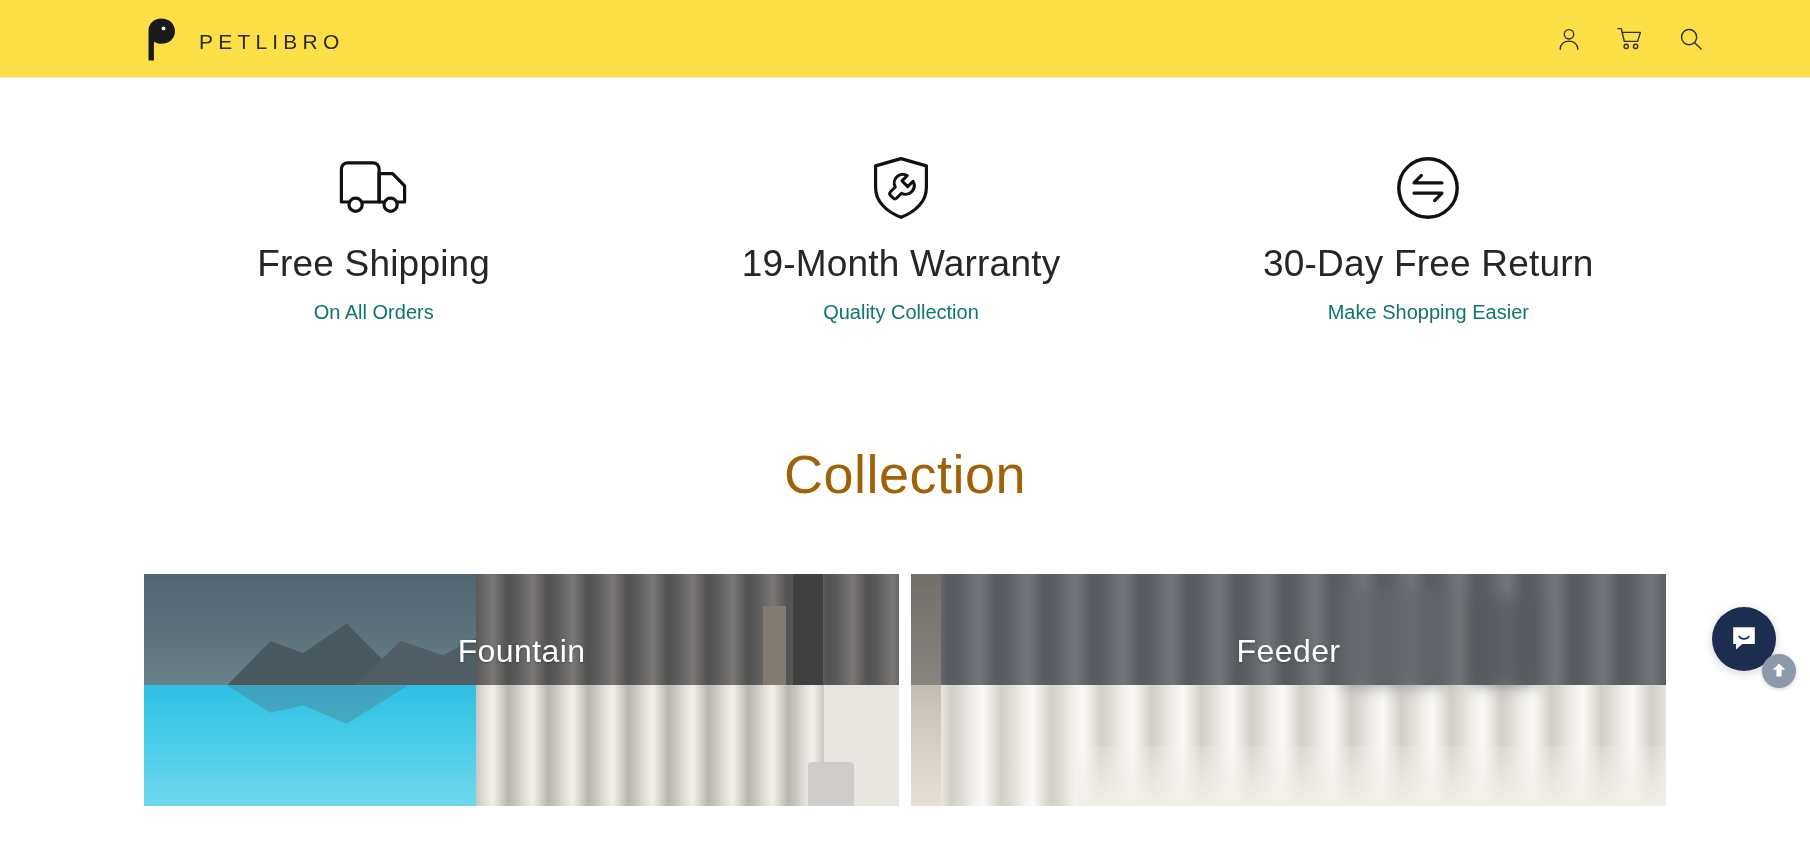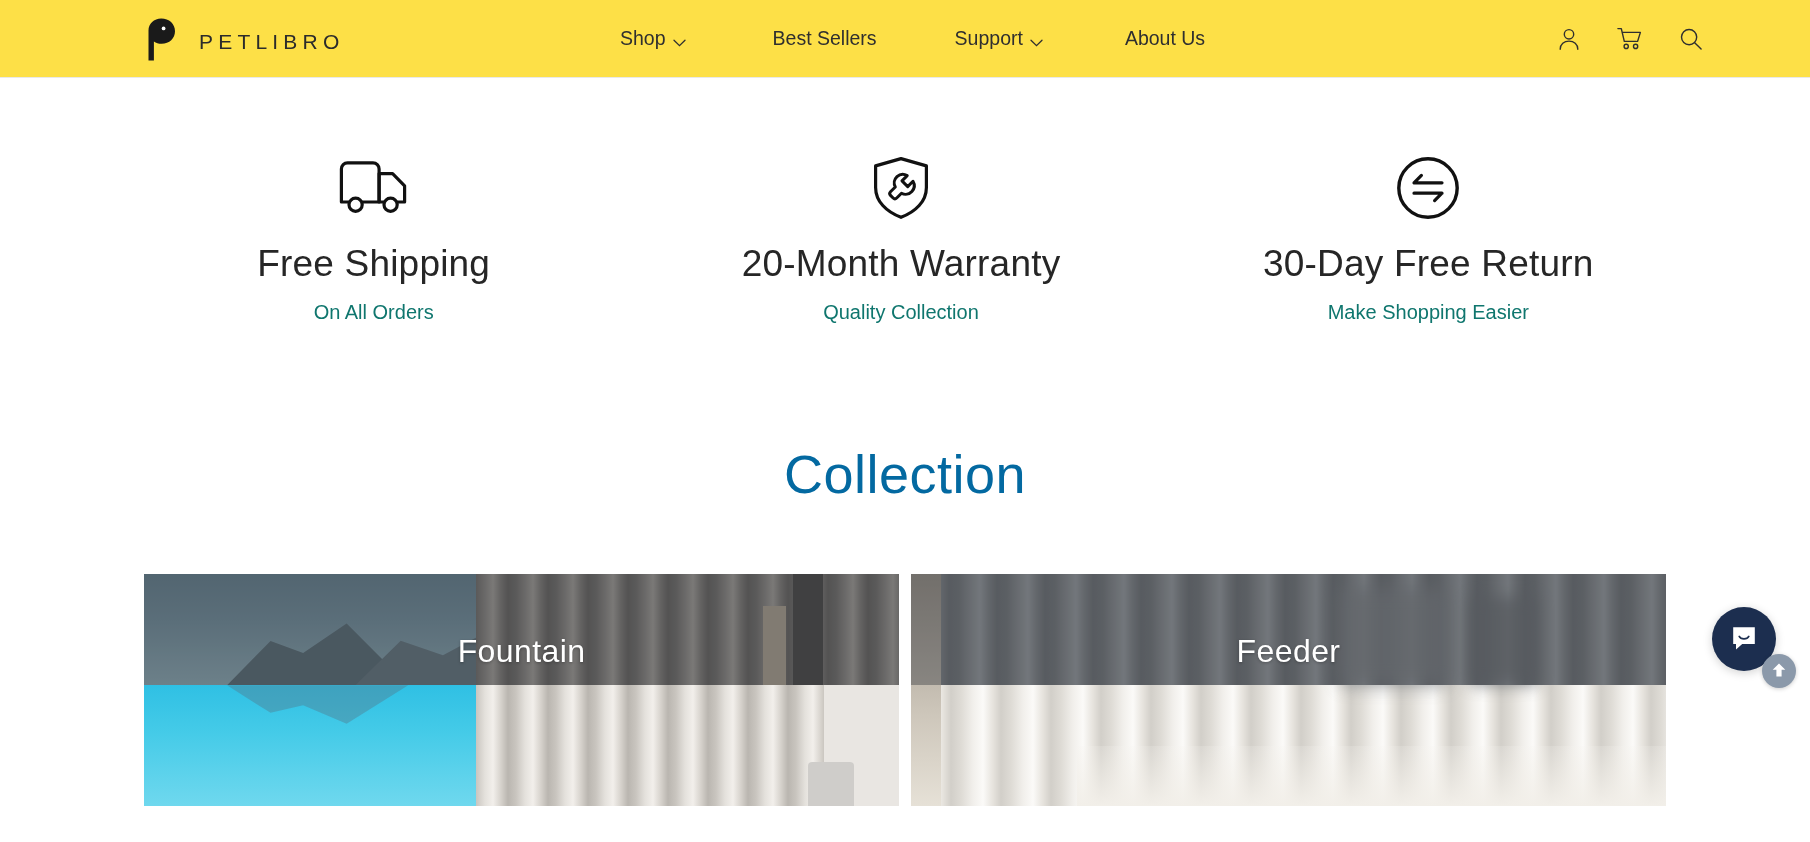--- a/index.html
+++ b/index.html
@@ -127,21 +127,21 @@
     line-height: 1.3;
     white-space: nowrap;
   }
 
   
   .collection-section { padding-top: 120px; }
   .collection-title {
     text-align: center;
     font-size: 54px;
     font-weight: 400;
-    color: #0369a1;
+    color: #a16207;
     letter-spacing: 0.5px;
     line-height: 1.1;
   }
 
   .collection-grid {
     margin-top: 70px;
     padding: 0 144px;
     display: flex;
     gap: 12px;
   }
@@ -295,47 +295,20 @@
   <a class="logo-link" href="#">
     <span class="logo-mark">
       <svg width="42" height="44" viewBox="0 0 42 44" fill="none" aria-hidden="true">
         <path d="M5.5 43.5 V13.5 C5.5 6.6 11.0 1.5 18.2 1.5 C26.2 1.5 32.0 6.9 32.0 14.2 C32.0 21.4 26.4 26.7 18.6 26.7 C15.6 26.7 13.0 25.9 10.9 24.4 V43.5 Z" fill="#1a1a1a"></path>
         <circle cx="20.6" cy="11.4" r="1.9" fill="#ffffff"></circle>
       </svg>
     </span>
     <span class="logo-word">PETLIBRO</span>
   </a>
 
-  <nav class="main-nav">
-    <a class="nav-item" href="#">
-      <span>Shop</span>
-      <span class="caret">
-        <svg width="13" height="8" viewBox="0 0 13 8" fill="none" aria-hidden="true">
-          <path d="M1 1.2 L6.5 6.6 L12 1.2" stroke="#2f2f2f" stroke-width="1.3" fill="none" stroke-linecap="round"></path>
-        </svg>
-      </span>
-    </a>
-
-    <a class="nav-item" href="#">
-      <span>Best Sellers</span>
-    </a>
-
-    <a class="nav-item" href="#">
-      <span>Support</span>
-      <span class="caret">
-        <svg width="13" height="8" viewBox="0 0 13 8" fill="none" aria-hidden="true">
-          <path d="M1 1.2 L6.5 6.6 L12 1.2" stroke="#2f2f2f" stroke-width="1.3" fill="none" stroke-linecap="round"></path>
-        </svg>
-      </span>
-    </a>
-
-    <a class="nav-item" href="#">
-      <span>About Us</span>
-    </a>
-  </nav>
 
   <div class="header-actions">
     <button class="icon-btn">
       <span>
         <svg width="22" height="24" viewBox="0 0 22 24" fill="none" aria-hidden="true">
           <circle cx="11" cy="7.3" r="4.7" stroke="#2f2f2f" stroke-width="1.4"></circle>
           <path d="M2.2 22.2 C2.2 17.3 6.1 14.1 11 14.1 C15.9 14.1 19.8 17.3 19.8 22.2" stroke="#2f2f2f" stroke-width="1.4" fill="none" stroke-linecap="round"></path>
         </svg>
       </span>
     </button>
@@ -377,21 +350,21 @@
     <div class="feature-sub">On All Orders</div>
   </div>
 
   <div class="feature">
     <div class="feature-icon">
       <svg width="58" height="64" viewBox="0 0 58 64" fill="none" aria-hidden="true">
         <path d="M29 2.6 L54.4 9.9 V31.4 C54.4 45.4 43.6 55.8 29 61.3 C14.4 55.8 3.6 45.4 3.6 31.4 V9.9 Z" stroke="#111" stroke-width="3.2" fill="none" stroke-linejoin="round"></path>
         <path d="M25.0 20.6 A8.6 8.6 0 0 0 23.3 31.0 L18.5 35.8 A2.6 2.6 0 0 0 18.5 39.4 L21.1 42.0 A2.6 2.6 0 0 0 24.7 42.0 L29.5 37.2 A8.6 8.6 0 0 0 39.9 35.5 A8.6 8.6 0 0 0 41.0 25.3 L35.7 30.6 L30.0 24.9 L35.2 19.6 A8.6 8.6 0 0 0 25.0 20.6 Z" stroke="#111" stroke-width="3.0" fill="none" stroke-linejoin="round"></path>
       </svg>
     </div>
-    <div class="feature-title">20-Month Warranty</div>
+    <div class="feature-title">19-Month Warranty</div>
     <div class="feature-sub">Quality Collection</div>
   </div>
 
   <div class="feature">
     <div class="feature-icon">
       <svg width="64" height="64" viewBox="0 0 64 64" fill="none" aria-hidden="true">
         <circle cx="32" cy="32" r="29.2" stroke="#111" stroke-width="3.4" fill="none"></circle>
         <path d="M46.0 26.8 H18.0 M25.4 19.4 L18.0 26.8" stroke="#111" stroke-width="3.2" fill="none" stroke-linecap="round" stroke-linejoin="round"></path>
         <path d="M18.0 37.2 H46.0 M38.6 44.6 L46.0 37.2" stroke="#111" stroke-width="3.2" fill="none" stroke-linecap="round" stroke-linejoin="round"></path>
       </svg>

